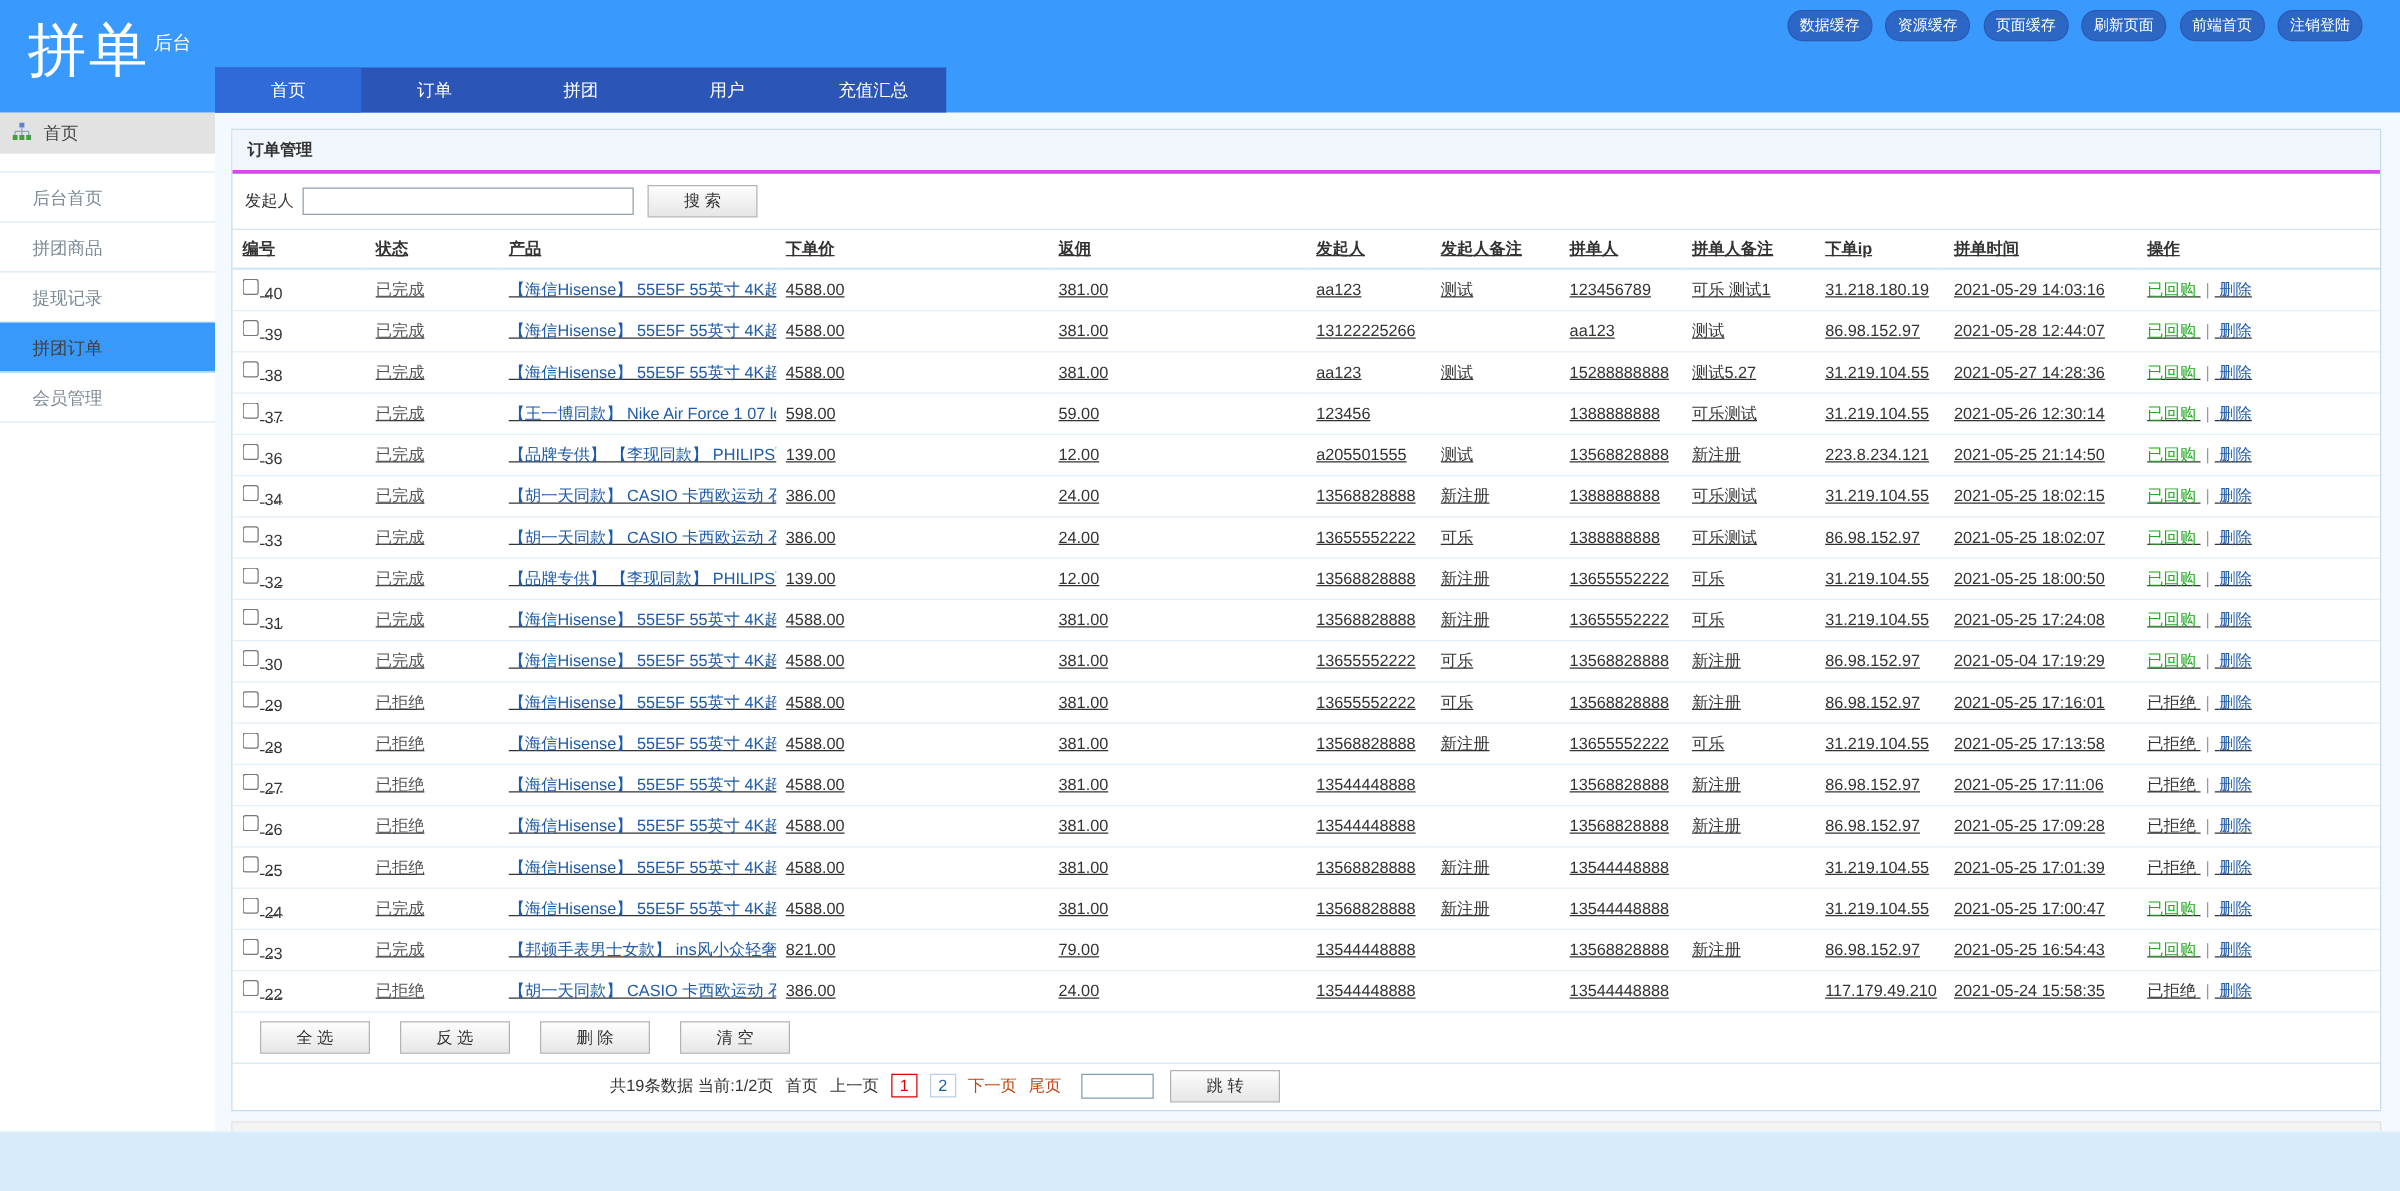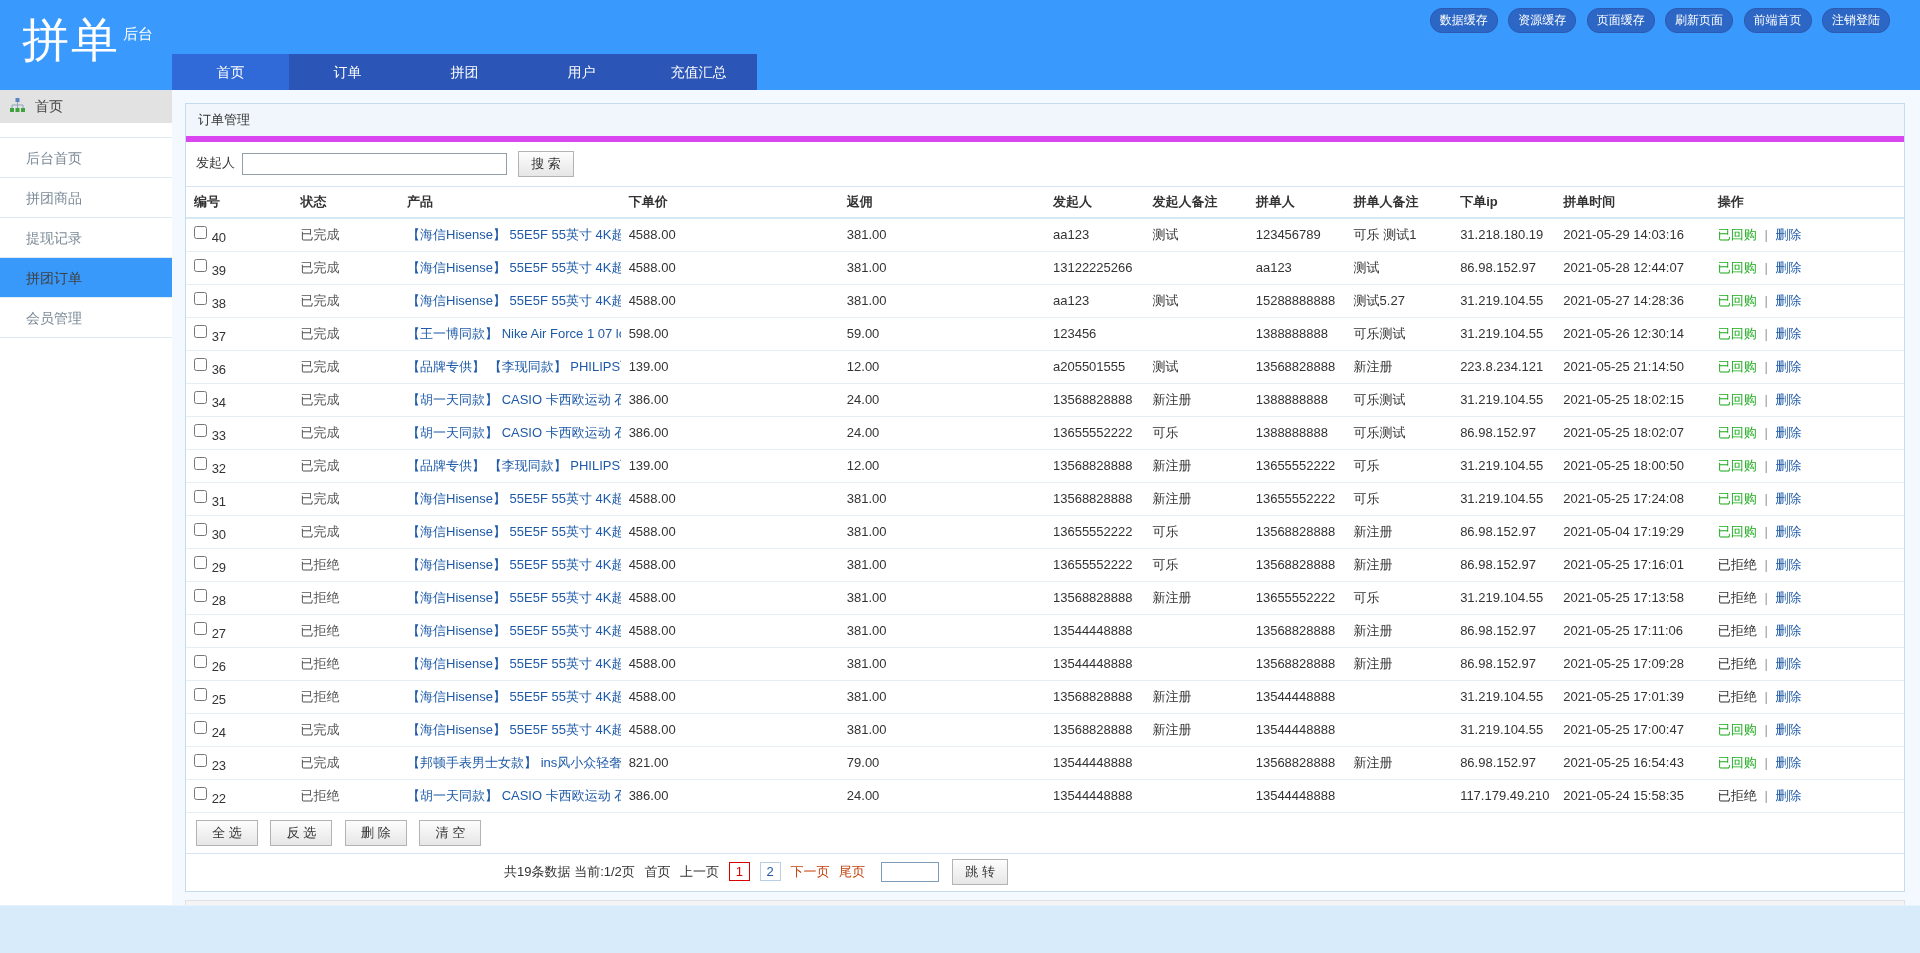--- a/index.html
+++ b/index.html
@@ -24,40 +24,40 @@
   .sidebar { position:absolute; top:90px; left:0; width:172px; bottom:48px; background:#fff; z-index:4; }
   .sidebar-header { height:33px; line-height:33px; background:#e2e2e2; color:#444; font-size:14px; padding-left:10px; cursor:pointer; }
   .sidebar-header svg { vertical-align:-2px; margin-right:6px; }
   .sidebar-menu { margin-top:14px; border-top:1px solid #dcebf5; }
   .sidebar-item { height:40px; line-height:40px; padding-left:26px; font-size:14px; color:#7b8a97;
                   border-bottom:1px solid #dcebf5; cursor:pointer; }
   .sidebar-item.active { background:#3899fb; color:#404040; }
   
   .main { position:absolute; left:172px; top:90px; right:0; bottom:48px; background:#f3f9fe; overflow:hidden; }
   .panel { margin:13px 15px 0 13px; background:#fff; border:1px solid #c6dbec; }
-  .panel-header { background:#f0f6fb; border-bottom:6px solid #d946ef; padding:7px 12px; font-size:13px; font-weight:normal; color:#333; }
+  .panel-header { background:#f0f6fb; border-bottom:3px solid #d946ef; padding:7px 12px; font-size:13px; font-weight:bold; color:#333; }
   .search-row { padding:9px 10px; border-bottom:1px solid #d5e4f0; font-size:13px; color:#333; }
   .search-input { width:265px; height:22px; border:1px solid #919fab; margin:0 8px 0 3px; vertical-align:middle; padding:0 4px; font-size:13px; }
-  .btn { display:inline-block; padding:3px 12px; font-size:13px; color:#333; background:linear-gradient(#fdfdfd,#e6e6e6);
+  .btn { display:inline-block; padding:3px 28px; font-size:13px; color:#333; background:linear-gradient(#fdfdfd,#e6e6e6);
          border:1px solid #b3b3b3; cursor:pointer; vertical-align:middle; }
   
-  table { width:100%; border-collapse:collapse; table-layout:fixed; font-size:13px; color:#333; }
+  table { width:100%; border-collapse:collapse; table-layout:fixed; font-size:13px; color:#333;text-decoration:underline; }
   th { text-align:left; font-weight:bold; color:#333; padding:6px 0 6px 8px; border-bottom:2px solid #d5e8f5; white-space:nowrap; overflow:hidden; }
   td { padding:0 0 0 8px; height:33px; border-bottom:1px solid #e4eef6; white-space:nowrap; overflow:hidden; }
   td.status { color:#555; }
   .row-check { margin:0 1px 0 0; vertical-align:middle; position:relative; top:-3px; }
   .row-id { position:relative; top:3px; }
   .product-link { color:#1e5aa8; text-decoration:none; cursor:pointer; }
   .action-status { color:#333; }
   .action-status.green { color:#1faa1f; }
   .sep { color:#999; margin:0 4px; }
   .del-link { color:#1e5aa8; text-decoration:none; cursor:pointer; }
   
   .bulk-row { padding:7px 10px; }
-  .bulk-row .btn { margin-right:8px; min-width:62px; text-align:center; }
+  .bulk-row .btn { margin-right:8px; min-width:62px; text-align:center;margin-left:12px; }
   .pagination { border-top:1px solid #d5e4f0; padding:5px 0 6px 0; font-size:13px; color:#333; }
   .pagination-inner { width:1140px; text-align:center; }
   .pagination-inner > * { vertical-align:middle; }
   .pg-text { margin-right:6px; }
   .pg-link-muted { color:#333; margin-right:6px; cursor:default; text-decoration:none; }
   .pg-page { display:inline-block; min-width:10px; padding:1px 6px; margin-right:6px; border:1px solid #b9cfe3;
              color:#1e5aa8; cursor:pointer; background:#fff; }
   .pg-page.current { border-color:#dd0000; color:#dd0000; cursor:default; }
   .pg-link { color:#c2410c; margin-right:6px; cursor:pointer; text-decoration:none; }
   .pg-input { width:58px; height:20px; border:1px solid #7f9db9; margin:0 10px 0 6px; vertical-align:middle; }

